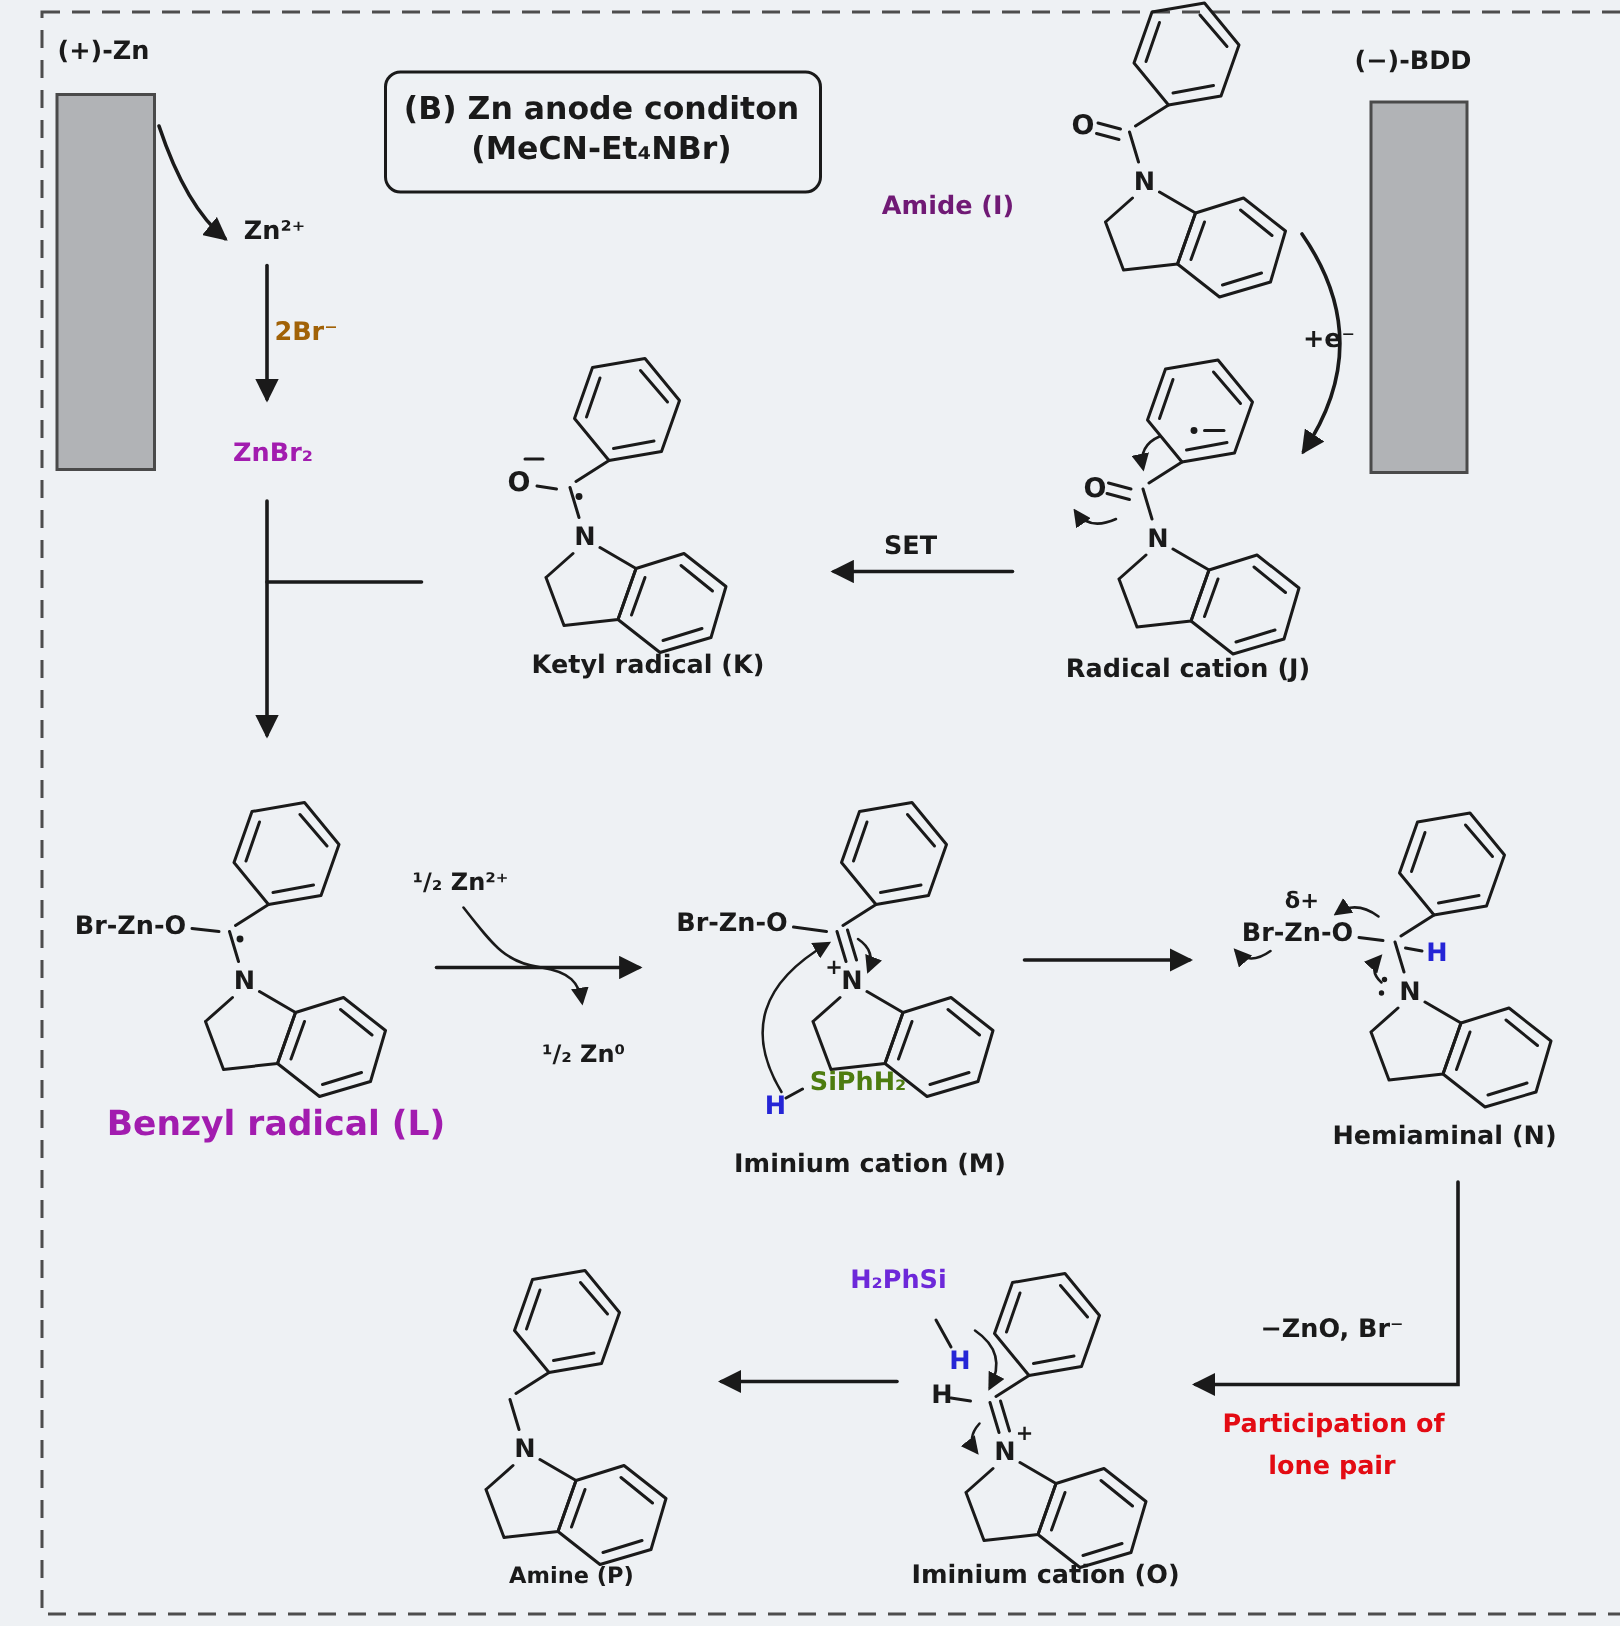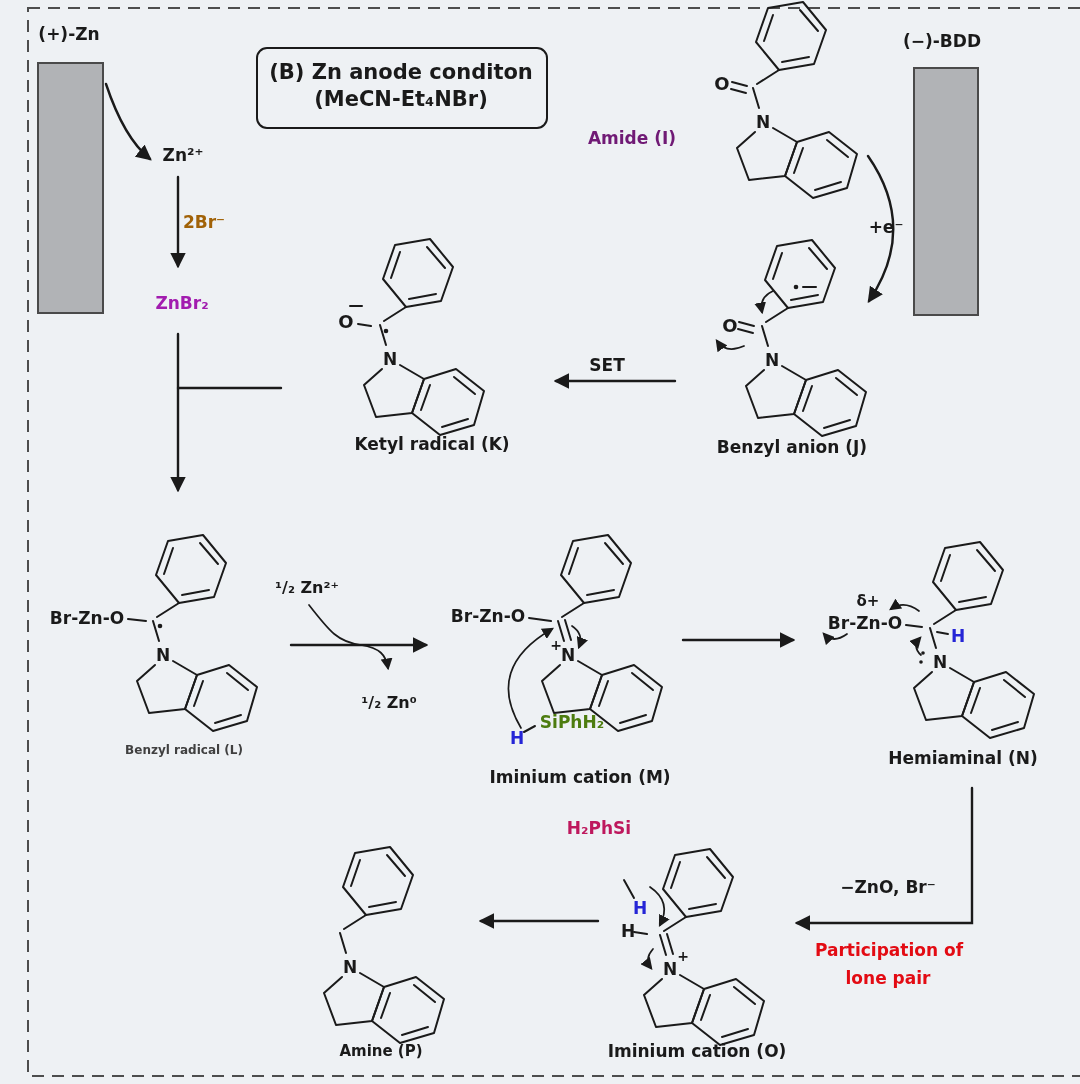--- a/index.html
+++ b/index.html
@@ -119,22 +119,22 @@
   <div class="title-line" style="left:381px;top:99px">(MeCN-Et₄NBr)</div>
 
   <div id="text-layer">
       <span class="lbl" style="left: 163px; top: 155px; font-size: 17px; color: rgb(26, 26, 26);">Zn²⁺</span>
       <span class="lbl" style="left: 184px; top: 222px; font-size: 17px; color: #a16207;">2Br⁻</span>
       <span class="lbl" style="left: 162px; top: 303px; font-size: 17px; color: #a21caf;">ZnBr₂</span>
       <span class="lbl" style="left: 612px; top: 138px; font-size: 17px; color: #701a75;">Amide (I)</span>
       <span class="lbl" style="left: 866px; top: 227px; font-size: 17px; color: rgb(26, 26, 26);">+e⁻</span>
       <span class="lbl" style="left: 587px; top: 365px; font-size: 17px; color: rgb(26, 26, 26);">SET</span>
       <span class="lbl" style="left: 412px; top: 444px; font-size: 17px; color: rgb(26, 26, 26);">Ketyl radical (K)</span>
-      <span class="lbl" style="left: 772px; top: 447px; font-size: 17px; color: rgb(26, 26, 26);">Benzyl anion (J)</span>
-      <span class="lbl" style="left: 164px; top: 750px; font-size: 12px; color: #404040;">Benzyl radical (L)</span>
+      <span class="lbl" style="left: 772px; top: 447px; font-size: 17px; color: rgb(26, 26, 26);">Radical cation (J)</span>
+      <span class="lbl" style="left: 164px; top: 750px; font-size: 23px; color: #a21caf;">Benzyl radical (L)</span>
       <span class="lbl" style="left: 560px; top: 777px; font-size: 17px; color: rgb(26, 26, 26);">Iminium cation (M)</span>
       <span class="lbl" style="left: 943px; top: 758px; font-size: 17px; color: rgb(26, 26, 26);">Hemiaminal (N)</span>
       <span class="lbl" style="left: 677px; top: 1051px; font-size: 17px; color: rgb(26, 26, 26);">Iminium cation (O)</span>
       <span class="lbl" style="left: 361px; top: 1051px; font-size: 15px; color: rgb(26, 26, 26);">Amine (P)</span>
       <span class="lbl" style="left: 287px; top: 588px; font-size: 16px; color: rgb(26, 26, 26);">¹/₂ Zn²⁺</span>
       <span class="lbl" style="left: 369px; top: 703px; font-size: 16px; color: rgb(26, 26, 26);">¹/₂ Zn⁰</span>
       <span class="lbl" style="left: 868px; top: 887px; font-size: 17px; color: rgb(26, 26, 26);">−ZnO, Br⁻</span>
       <span class="lbl" style="left: 869px; top: 950px; font-size: 17px; color: rgb(227, 11, 19);">Participation of</span>
       <span class="lbl" style="left: 868px; top: 978px; font-size: 17px; color: rgb(227, 11, 19);">lone pair</span>
       <span class="lbl" style="left: 702px; top: 84px; font-size: 18px; color: rgb(26, 26, 26);">O</span>
@@ -147,20 +147,20 @@
       <span class="lbl" style="left: 143px; top: 655px; font-size: 17px; color: rgb(26, 26, 26);">N</span>
       <span class="lbl" style="left: 468px; top: 616px; font-size: 17px; color: rgb(26, 26, 26);">Br-Zn-O</span>
       <span class="lbl" style="left: 548px; top: 655px; font-size: 17px; color: rgb(26, 26, 26);">N</span>
       <span class="lbl" style="left: 536px; top: 645px; font-size: 14px; color: rgb(26, 26, 26);">+</span>
       <span class="lbl" style="left: 552px; top: 722px; font-size: 17px; color: #4d7c0f;">SiPhH₂</span>
       <span class="lbl" style="left: 497px; top: 738px; font-size: 17px; color: rgb(37, 37, 214);">H</span>
       <span class="lbl" style="left: 848px; top: 601px; font-size: 15px; color: rgb(26, 26, 26);">δ+</span>
       <span class="lbl" style="left: 845px; top: 623px; font-size: 17px; color: rgb(26, 26, 26);">Br-Zn-O</span>
       <span class="lbl" style="left: 938px; top: 636px; font-size: 17px; color: rgb(37, 37, 214);">H</span>
       <span class="lbl" style="left: 920px; top: 662px; font-size: 17px; color: rgb(26, 26, 26);">N</span>
-      <span class="lbl" style="left: 579px; top: 828px; font-size: 17px; color: #be185d;">H₂PhSi</span>
+      <span class="lbl" style="left: 579px; top: 854px; font-size: 17px; color: #6d28d9;">H₂PhSi</span>
       <span class="lbl" style="left: 620px; top: 908px; font-size: 17px; color: rgb(37, 37, 214);">H</span>
       <span class="lbl" style="left: 608px; top: 931px; font-size: 17px; color: rgb(26, 26, 26);">H</span>
       <span class="lbl" style="left: 650px; top: 969px; font-size: 17px; color: rgb(26, 26, 26);">N</span>
       <span class="lbl" style="left: 663px; top: 956px; font-size: 14px; color: rgb(26, 26, 26);">+</span>
       <span class="lbl" style="left: 330px; top: 967px; font-size: 17px; color: rgb(26, 26, 26);">N</span>
     </div>
 </div>
 
 </body></html>

